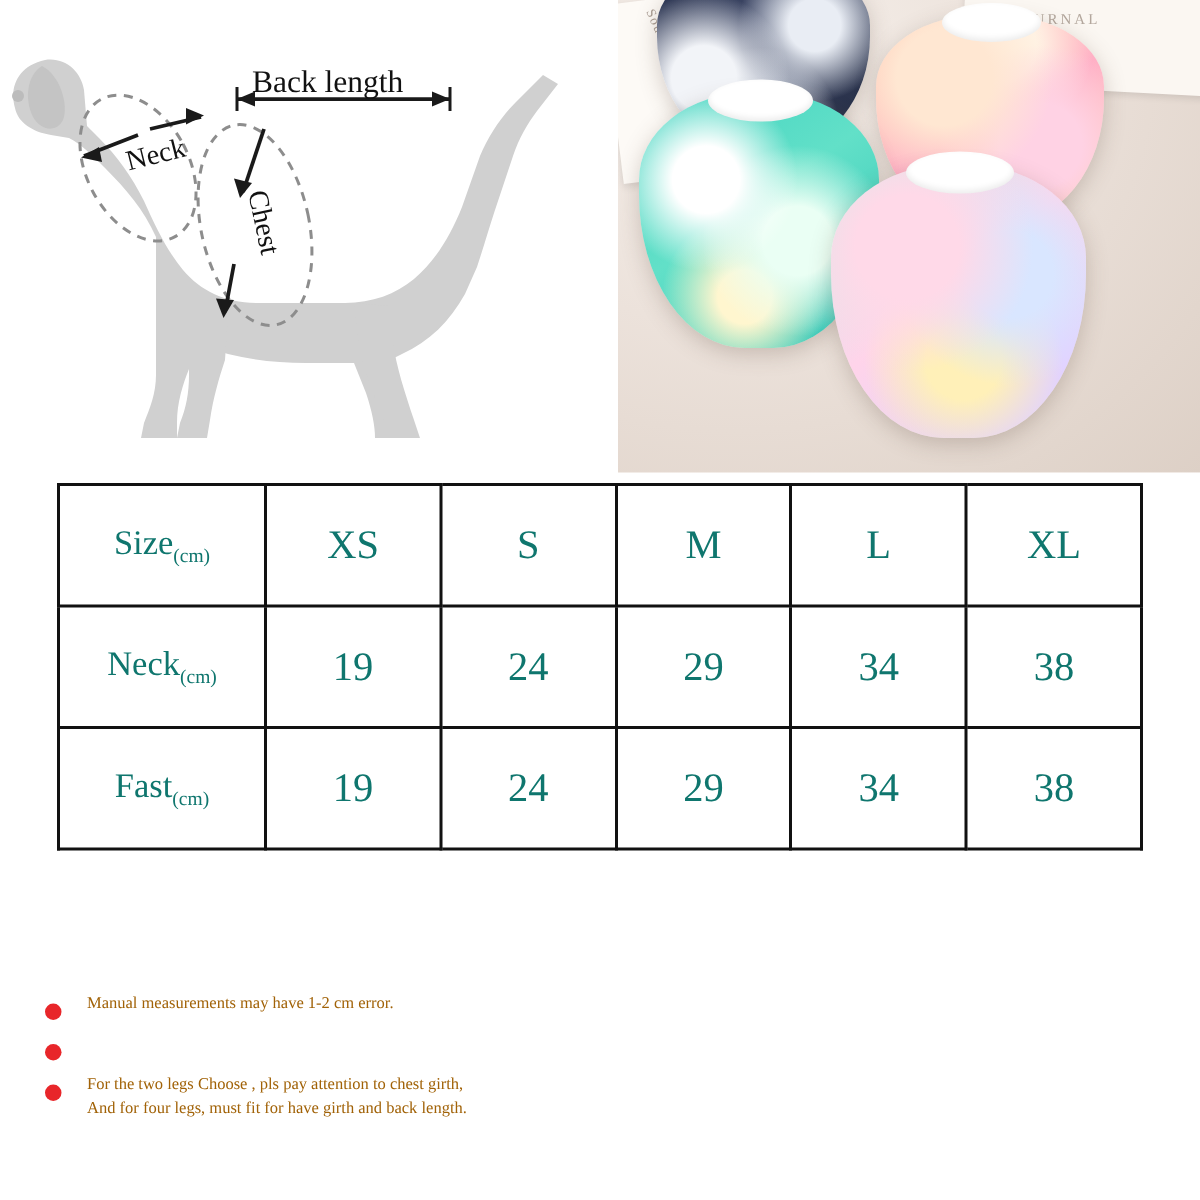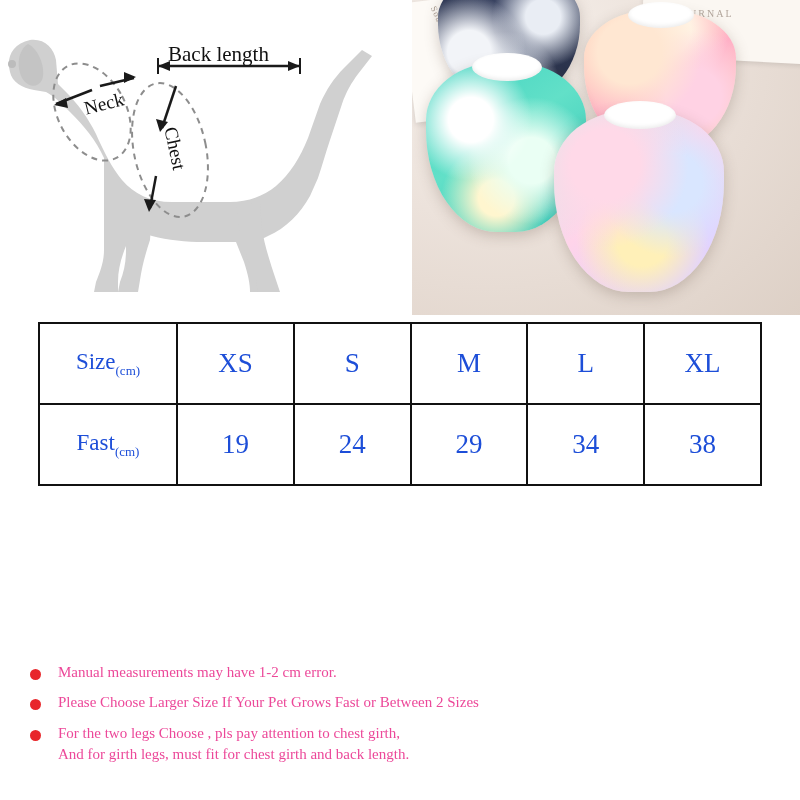--- a/index.html
+++ b/index.html
@@ -193,21 +193,21 @@
     top: 322px;
     width: 724px;
     border-collapse: collapse;
     table-layout: fixed;
   }
   .size-table td {
     border: 2px solid #111;
     text-align: center;
     height: 77px;
     font-size: 27px;
-    color: #1d4ed8;
+    color: #0f766e;
     font-family: "Liberation Serif", serif;
   }
   .size-table td.head-col {
     width: 134px;
     font-size: 23px;
   }
   .unit {
     font-size: 13px;
     vertical-align: sub;
   }
@@ -227,22 +227,22 @@
   .bullet {
     width: 11px;
     height: 11px;
     border-radius: 50%;
     background: #e8262a;
     margin-top: 7px;
     margin-right: 17px;
     flex: 0 0 auto;
   }
   .note-text {
-    font-size: 15px;
-    color: #ec4899;
+    font-size: 11px;
+    color: #a16207;
     line-height: 1.42;
     font-family: "Liberation Serif", serif;
   }
   .note-text .line2 {
     display: block;
   }
 </style>
 </head>
 <body>
 
@@ -353,40 +353,49 @@
         <span>Size</span><span class="unit">(cm)</span>
       </td>
       <td>XS</td>
       <td>S</td>
       <td>M</td>
       <td>L</td>
       <td>XL</td>
     </tr>
     <tr>
       <td class="head-col">
+        <span>Neck</span><span class="unit">(cm)</span>
+      </td>
+      <td>19</td>
+      <td>24</td>
+      <td>29</td>
+      <td>34</td>
+      <td>38</td>
+    </tr>
+    <tr>
+      <td class="head-col">
         <span>Fast</span><span class="unit">(cm)</span>
       </td>
       <td>19</td>
       <td>24</td>
       <td>29</td>
       <td>34</td>
       <td>38</td>
     </tr>
   </tbody>
 </table>
 
 <div class="notes">
   <div class="note">
     <span class="bullet"></span>
     <span class="note-text">Manual measurements may have 1-2 cm error.</span>
   </div>
   <div class="note">
     <span class="bullet"></span>
-    <span class="note-text">Please Choose Larger Size If Your Pet Grows Fast or Between 2 Sizes</span>
   </div>
   <div class="note">
     <span class="bullet"></span>
     <span class="note-text">
       <span>For the two legs Choose , pls pay attention to chest girth,</span>
-      <span class="line2">And for girth legs, must fit for chest girth and back length.</span>
+      <span class="line2">And for four legs, must fit for have girth and back length.</span>
     </span>
   </div>
 </div>
 
 </body></html>

